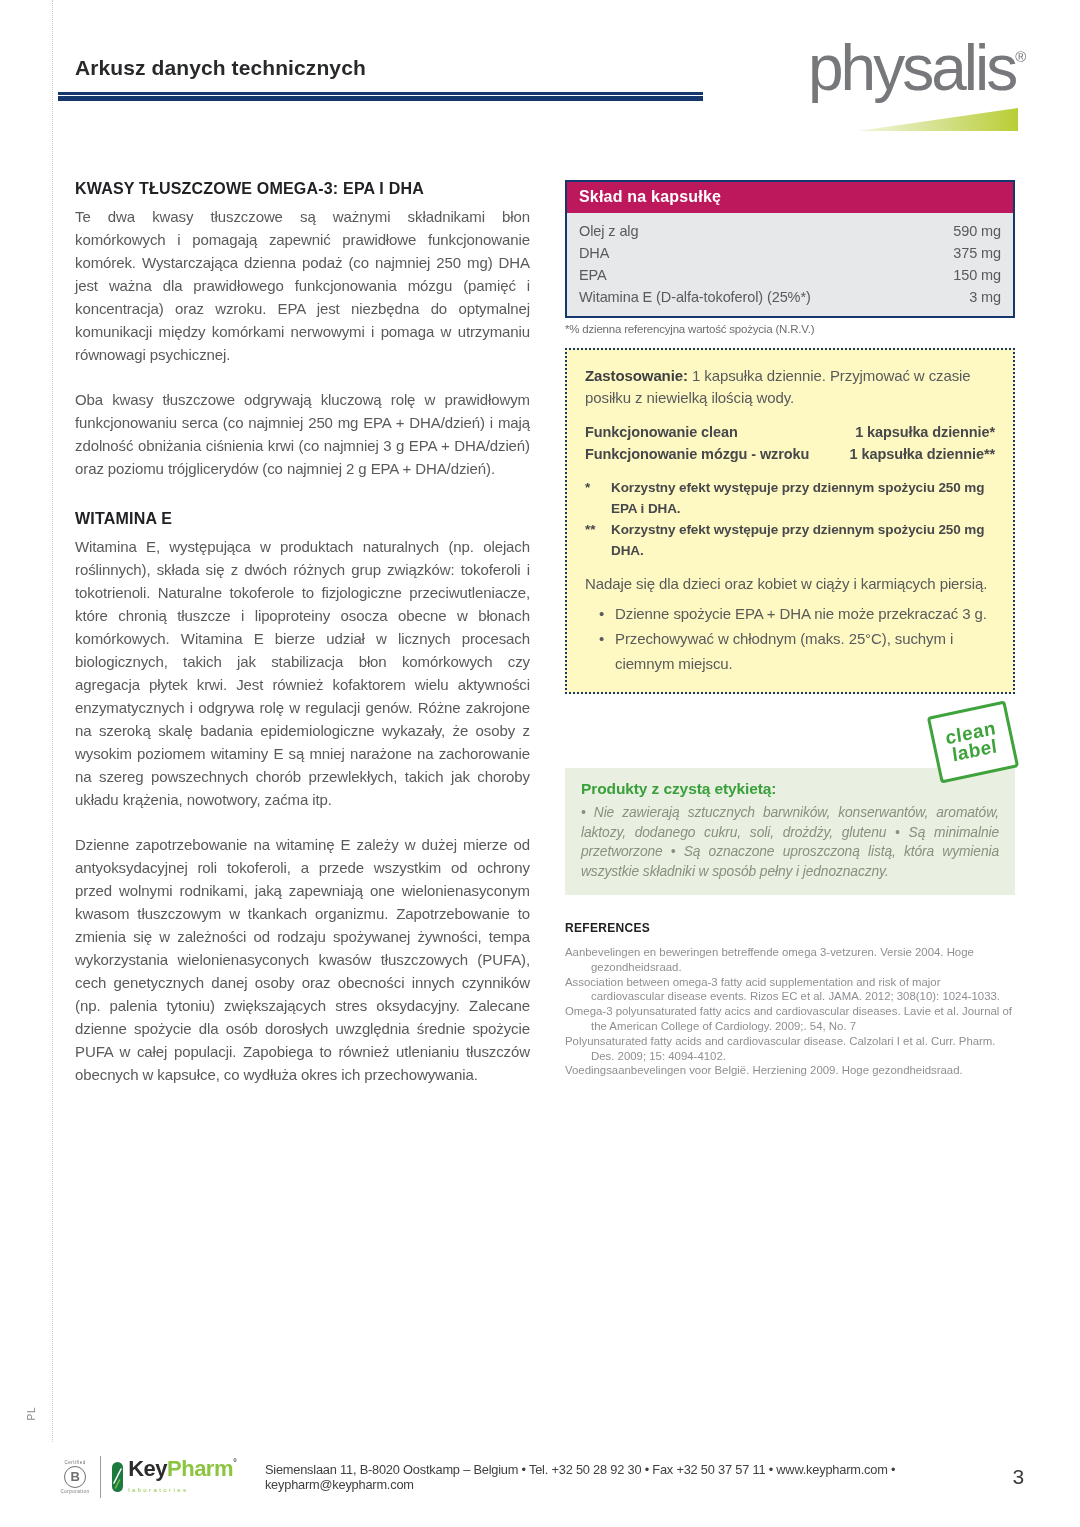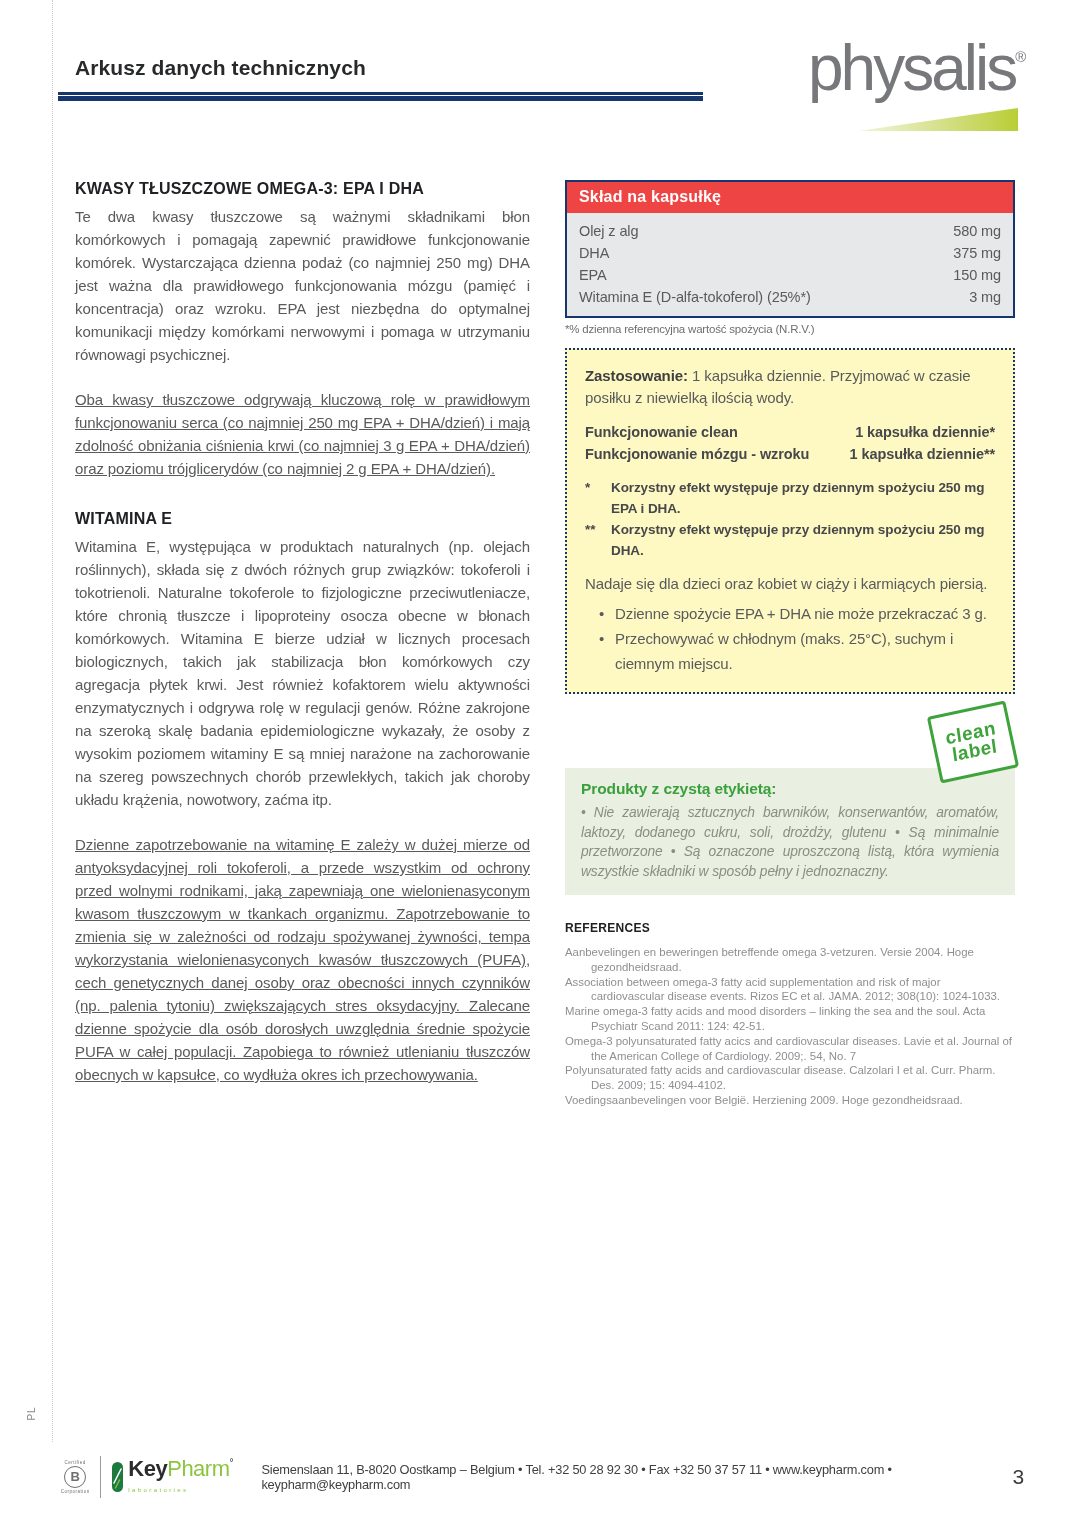--- a/index.html
+++ b/index.html
@@ -29,26 +29,26 @@
   .physalis-reg { font-size:15px; color:#77787b; vertical-align:28px; letter-spacing:0; }
   .physalis-wedge { position:absolute; right:8px; top:70px; }
 
   
   .col-left  { position:absolute; left:75px;  top:180px; width:455px; }
   .col-right { position:absolute; left:565px; top:180px; width:450px; }
 
   .h-section { font-size:16px; font-weight:700; color:#202124; letter-spacing:0.2px;
     margin-bottom:7px; }
   .body-p { font-size:15px; line-height:23px; text-align:justify; color:#595a5c; }
-  .gap-22 { margin-top:22px;text-decoration:underline; }
+  .gap-22 { margin-top:22px; }
   .gap-28 { margin-top:30px; }
 
   
   .comp-table { border:2px solid #16366e; }
-  .comp-head { background:#ef4444; color:#ffffff; font-weight:700; font-size:16px;
+  .comp-head { background:#be185d; color:#ffffff; font-weight:700; font-size:16px;
     padding:6px 12px 7px; letter-spacing:0.2px; }
   .comp-body { background:#e7e8e9; padding:7px 0 8px; }
   .comp-row { display:flex; justify-content:space-between; font-size:14.5px;
     line-height:22px; color:#595a5c; padding:0 12px; }
   .comp-row.indent { }
   .comp-footnote { font-size:11.5px; color:#6d6e70; margin-top:5px; letter-spacing:-0.2px; }
 
   
   .usage-box { margin-top:13px; border:2px dotted #16366e; background:#fef9c3;
     padding:15px 18px 16px; }
@@ -93,21 +93,21 @@
     color:#6e6f71; }
   .bcorp .tiny { font-size:4.5px; letter-spacing:0.5px; line-height:5px; }
   .bcorp .circ { width:22px; height:22px; border:1.6px solid #6e6f71; border-radius:50%;
     display:flex; align-items:center; justify-content:center; font-size:13px;
     font-weight:700; margin:1px 0; }
   .foot-div { width:1px; height:42px; background:#9a9b9d; margin:0 10px 0 6px; }
   .keypharm { display:flex; align-items:center; }
   .kp-caps { margin-right:4px; }
   .kp-text { line-height:22px; }
   .kp-key { font-size:22px; font-weight:800; color:#2c2c2e; letter-spacing:-0.5px; }
-  .kp-pharm { font-size:22px; font-weight:400; color:#8bc53f; letter-spacing:-0.5px; }
+  .kp-pharm { font-size:22px; font-weight:700; color:#8bc53f; letter-spacing:-0.5px; }
   .kp-dot { font-size:10px; color:#2c2c2e; vertical-align:10px; }
   .kp-sub { font-size:6px; letter-spacing:2.4px; color:#8bc53f; margin-top:-3px; }
   .foot-addr { margin-left:28px; font-size:12.8px; color:#3f4042; letter-spacing:-0.2px; }
   .page-num { margin-left:auto; font-size:21px; color:#3a3b3d; }
 </style>
 </head>
 <body>
 
 <div class="crop-line"></div>
 <div class="pl-label">PL</div>
@@ -139,21 +139,21 @@
   <p class="body-p gap-22">Dzienne zapotrzebowanie na witaminę E zależy w dużej mierze od antyoksydacyjnej roli tokoferoli, a przede wszystkim od ochrony przed wolnymi rodnikami, jaką zapewniają one wielonienasyconym kwasom tłuszczowym w tkankach organizmu. Zapotrzebowanie to zmienia się w zależności od rodzaju spożywanej żywności, tempa wykorzystania wielonienasyconych kwasów tłuszczowych (PUFA), cech genetycznych danej osoby oraz obecności innych czynników (np. palenia tytoniu) zwiększających stres oksydacyjny. Zalecane dzienne spożycie dla osób dorosłych uwzględnia średnie spożycie PUFA w całej populacji. Zapobiega to również utlenianiu tłuszczów obecnych w kapsułce, co wydłuża okres ich przechowywania.</p>
 </div>
 
 <div class="col-right">
 
   <div class="comp-table">
     <div class="comp-head">Skład na kapsułkę</div>
     <div class="comp-body">
       <div class="comp-row">
         <span>Olej z alg</span>
-        <span>580 mg</span>
+        <span>590 mg</span>
       </div>
       <div class="comp-row indent">
         <span>DHA</span>
         <span>375 mg</span>
       </div>
       <div class="comp-row indent">
         <span>EPA</span>
         <span>150 mg</span>
       </div>
       <div class="comp-row">
@@ -211,21 +211,20 @@
     <div class="green-box">
       <div class="green-title">Produkty z czystą etykietą:</div>
       <div class="green-body">• Nie zawierają sztucznych barwników, konserwantów, aromatów, laktozy, dodanego cukru, soli, drożdży, glutenu • Są minimalnie przetworzone • Są oznaczone uproszczoną listą, która wymienia wszystkie składniki w sposób pełny i jednoznaczny.</div>
     </div>
   </div>
 
   <div class="refs">
     <div class="refs-h">REFERENCES</div>
     <p class="ref">Aanbevelingen en beweringen betreffende omega 3-vetzuren. Versie 2004. Hoge gezondheidsraad.</p>
     <p class="ref">Association between omega-3 fatty acid supplementation and risk of major cardiovascular disease events. Rizos EC et al. JAMA. 2012; 308(10): 1024-1033.</p>
-    <p class="ref">Marine omega-3 fatty acids and mood disorders – linking the sea and the soul. Acta Psychiatr Scand 2011: 124: 42-51.</p>
     <p class="ref">Omega-3 polyunsaturated fatty acics and cardiovascular diseases. Lavie et al. Journal of the American College of Cardiology. 2009;. 54, No. 7</p>
     <p class="ref">Polyunsaturated fatty acids and cardiovascular disease. Calzolari I et al. Curr. Pharm. Des. 2009; 15: 4094-4102.</p>
     <p class="ref">Voedingsaanbevelingen voor België. Herziening 2009. Hoge gezondheidsraad.</p>
   </div>
 </div>
 
 <div class="footer">
   <div class="bcorp">
     <span class="tiny">Certified</span>
     <span class="circ">B</span>

